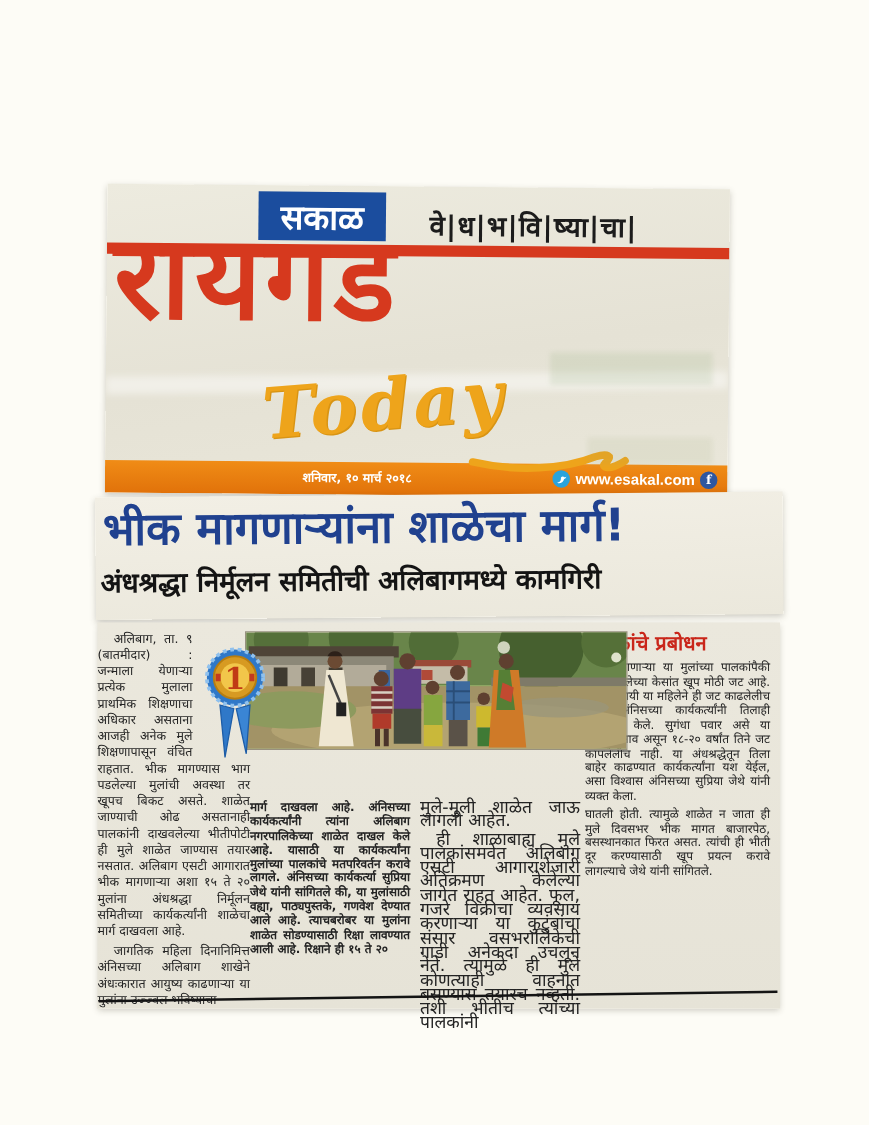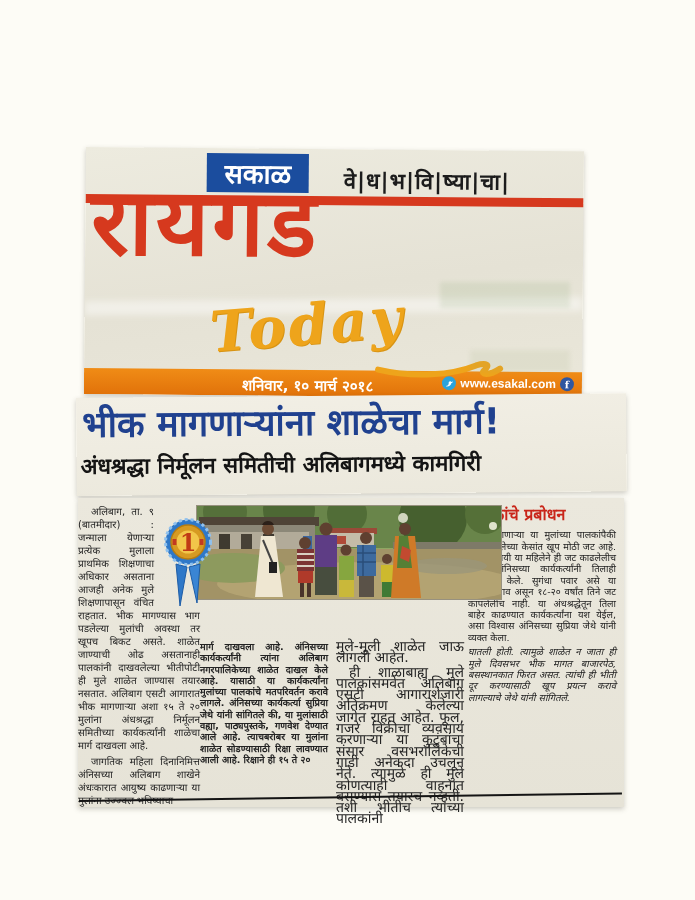--- a/index.html
+++ b/index.html
@@ -38,21 +38,21 @@
     font-size:56px;color:#eea41b;letter-spacing:3px;
     transform:rotate(-5deg) translateX(-26px);z-index:2;
     text-shadow:1px 1px 0 #d89414;
   }
   .today-swash{position:absolute;left:290px;top:206px;z-index:2;}
   .datebar{
     position:absolute;left:0;top:221px;width:100%;height:26px;
     background:linear-gradient(#f08c16,#e1720a);
   }
   .datebar .date{
-    position:absolute;left:158px;top:5px;font-size:15px;font-weight:bold;color:#ffffff;
+    position:absolute;left:158px;top:5px;font-size:10px;font-weight:bold;color:#ffffff;
   }
   .web-group{
     position:absolute;right:8px;top:5px;display:flex;align-items:center;gap:4px;
     color:#ffffff;font-size:12px;font-weight:bold;font-family:"Liberation Sans",sans-serif;
   }
   .circle-icon{width:14px;height:14px;border-radius:50%;display:inline-flex;
     align-items:center;justify-content:center;flex:none;}
   .tw-icon{background:#2aa3dc;}
   .fb-icon{background:#2f57a0;color:#fff;font-size:10px;font-weight:bold;
     font-family:"DejaVu Serif",serif;}
@@ -91,21 +91,21 @@
     border:1px solid #97917f;box-sizing:content-box;z-index:1;
   }
   .photo-caption{
     position:absolute;left:118px;top:106px;width:304px;
     font-size:10.5px;font-weight:bold;color:#1a1a1a;text-align:left;
   }
   .col2{left:122px;top:143px;width:128px;font-size:9.5px;line-height:11.3px;font-weight:bold;}
   .col3{left:258px;top:143px;width:128px;font-size:14px;line-height:11.3px;}
   .col4{left:390px;top:7px;width:148px;font-size:9.5px;line-height:11.4px;}
   .sidebar-title{font-size:16px;line-height:1.2;font-weight:bold;color:#c9261a;margin:0 0 5px 0;}
-  .continuation{margin-top:10px;font-style:italic;}
+  .continuation{margin-top:10px;}
   .bottom-rule{
     position:absolute;left:1px;bottom:5px;width:543px;height:2px;background:#141414;
     transform:rotate(-0.8deg);transform-origin:left center;
   }
 
   
   .artifact{position:absolute;pointer-events:none;}
   .bleed1{left:440px;top:282px;width:130px;height:26px;background:#7fa06a;opacity:0.14;filter:blur(2px);}
   .bleed2{left:100px;top:252px;width:170px;height:36px;background:#8a8d76;opacity:0.10;filter:blur(3px);}
   .bleed3{left:470px;top:350px;width:100px;height:22px;background:#9aa878;opacity:0.12;filter:blur(2px);}

